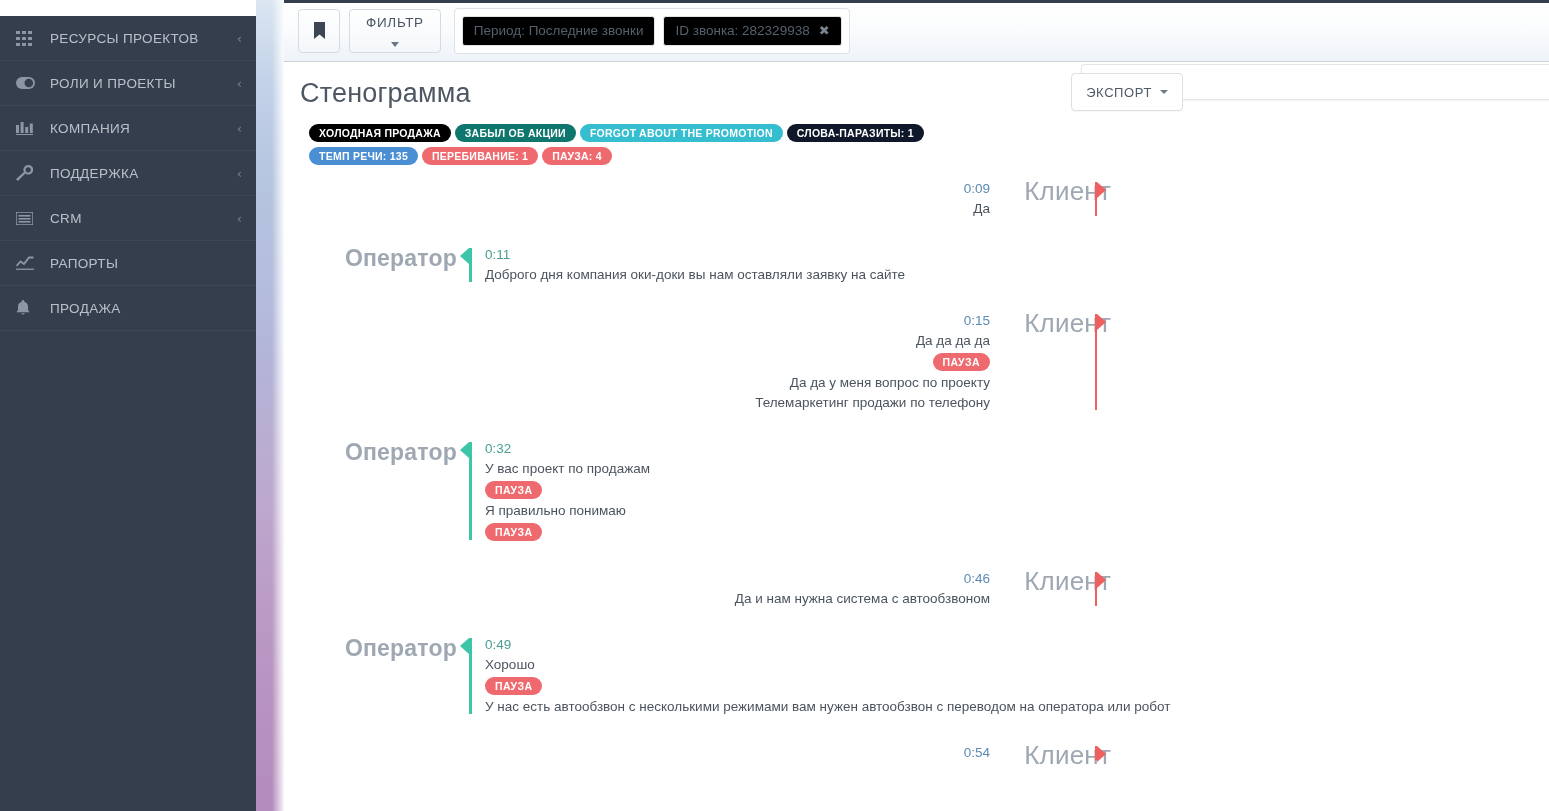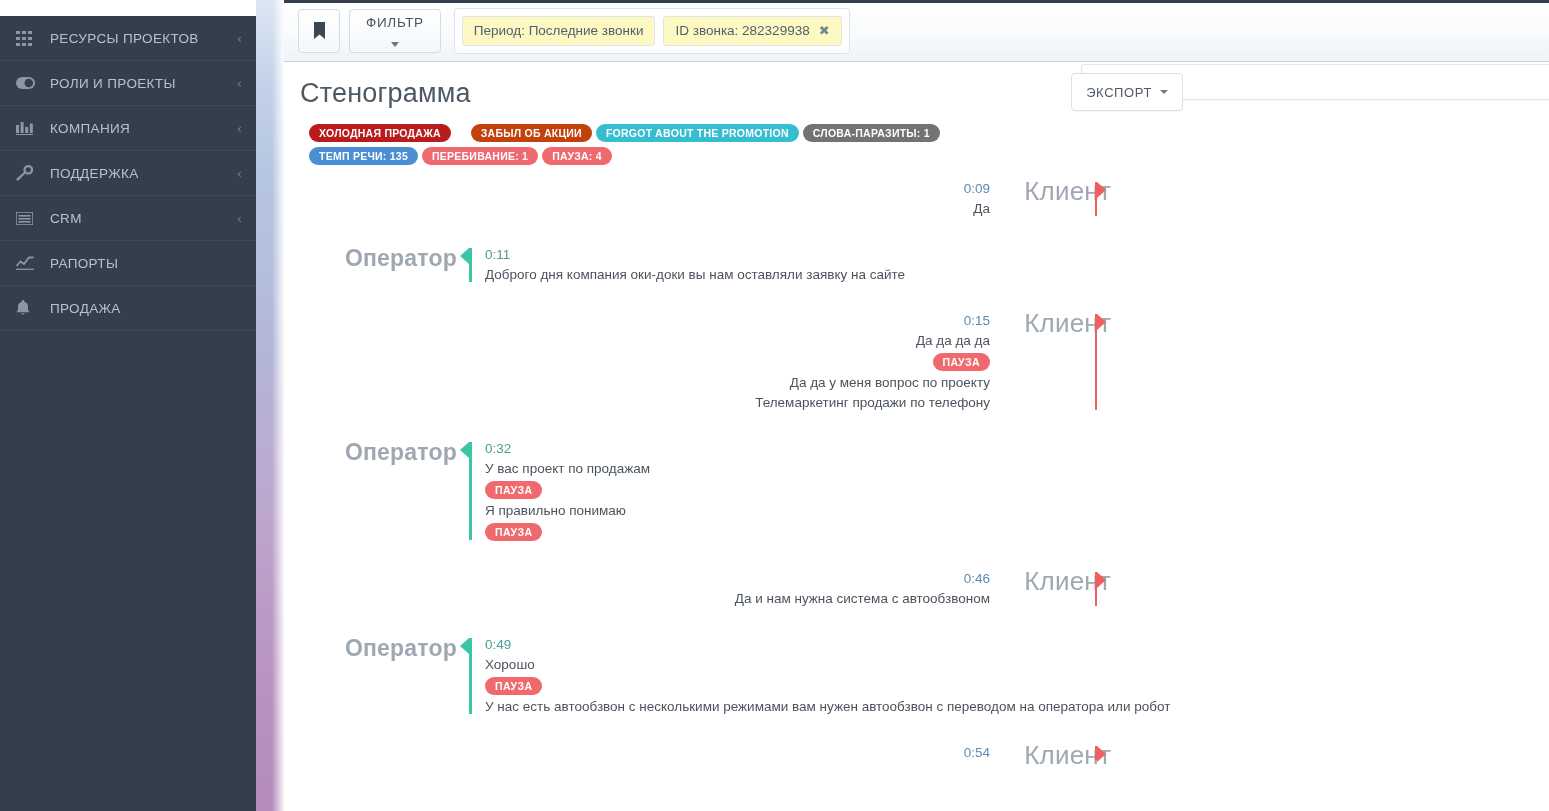--- a/index.html
+++ b/index.html
@@ -105,21 +105,21 @@
     height: 46px;
     border: 1px solid #dde3e9;
     border-radius: 4px;
     background: #ffffff;
     display: flex; align-items: center;
     padding: 0 7px;
     gap: 8px;
   }
   .chip {
     height: 30px;
-    background: #fef9c3;
+    background: #000000;
     border: 1px solid #e0e4e8;
     border-radius: 3px;
     display: flex; align-items: center;
     padding: 0 11px;
     gap: 9px;
     cursor: pointer;
   }
   .chip-text { font-size: 13.5px; color: #55606c; white-space: nowrap; }
   .chip-x {
     font-size: 13px; color: #7b858f; line-height: 1;
@@ -396,24 +396,24 @@
 
     <div id="page-head">
       <h1 id="page-title">Стенограмма</h1>
       <div id="export-btn">
         <span id="export-label">ЭКСПОРТ</span>
         <span class="caret-sm"></span>
       </div>
     </div>
 
     <div id="tags">
-        <span class="tag" style="background: #b91c1c;">ХОЛОДНАЯ ПРОДАЖА</span>
-        <span class="tag" style="background: #c2410c; margin-left: 16px;">ЗАБЫЛ ОБ АКЦИИ</span>
+        <span class="tag" style="background: #000000;">ХОЛОДНАЯ ПРОДАЖА</span>
+        <span class="tag" style="background: #0f766e;">ЗАБЫЛ ОБ АКЦИИ</span>
         <span class="tag" style="background: rgb(53, 189, 208);">FORGOT ABOUT THE PROMOTION</span>
-        <span class="tag" style="background: #737373;">СЛОВА-ПАРАЗИТЫ: 1</span>
+        <span class="tag" style="background: #0f172a;">СЛОВА-ПАРАЗИТЫ: 1</span>
         <span class="tag" style="background: rgb(74, 143, 212);">ТЕМП РЕЧИ: 135</span>
         <span class="tag" style="background: rgb(239, 106, 111);">ПЕРЕБИВАНИЕ: 1</span>
         <span class="tag" style="background: rgb(239, 106, 111);">ПАУЗА: 4</span>
       </div>
 
     <div id="transcript">
         <div class="turn client">
           <div class="turn-inner">
             <div class="speaker">Клиент</div>
             <div class="bar"></div>

